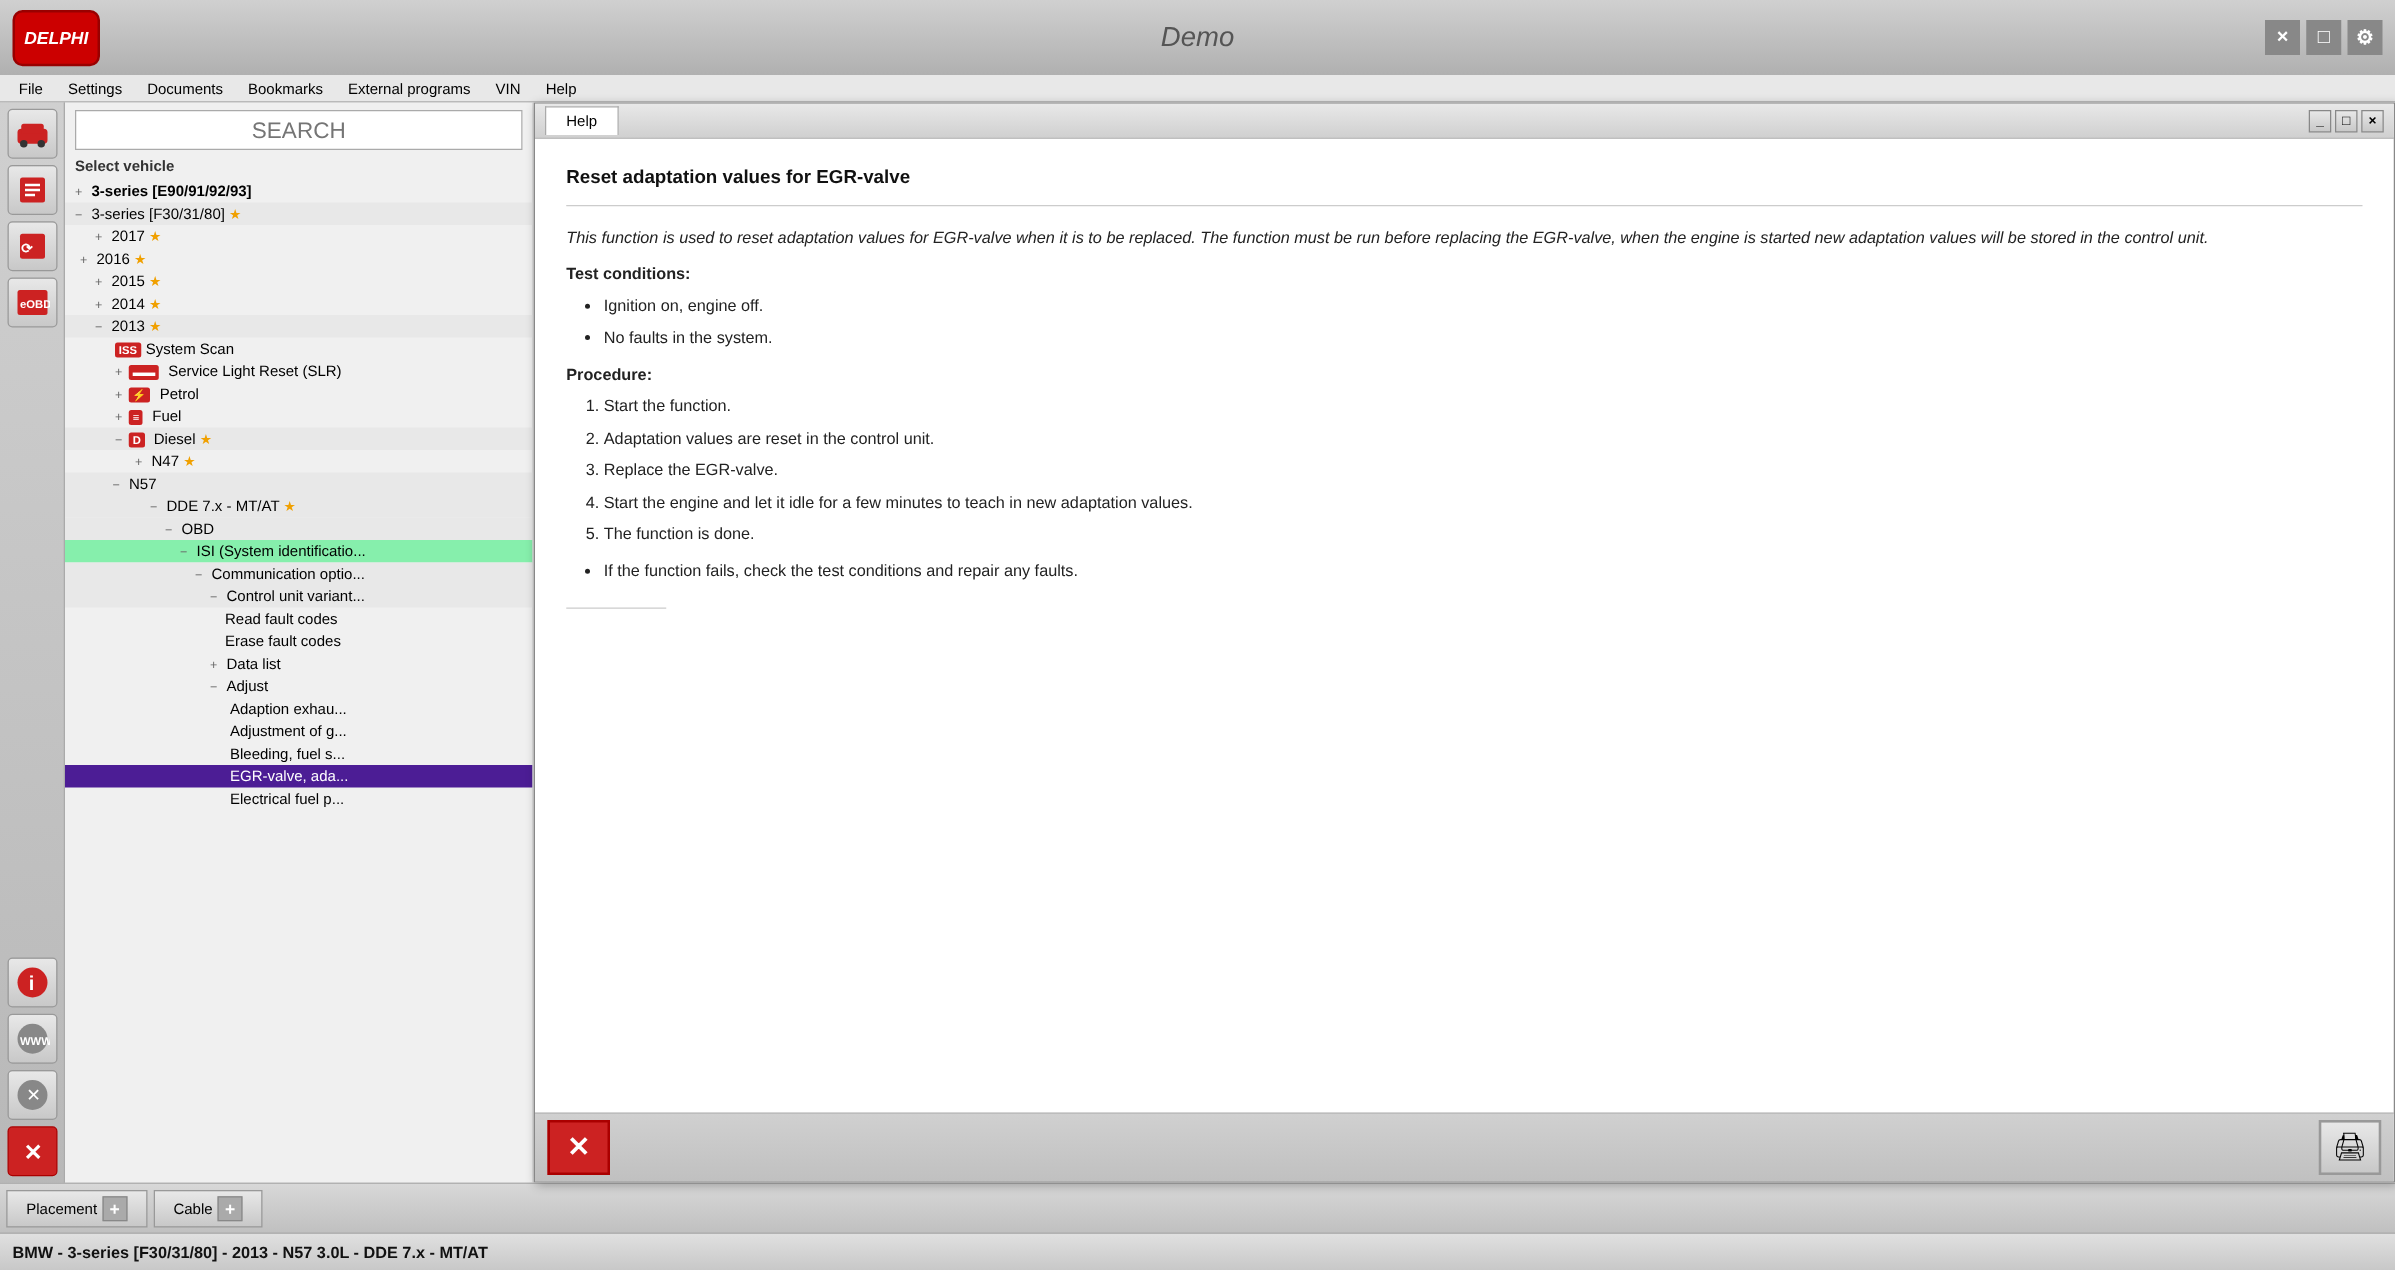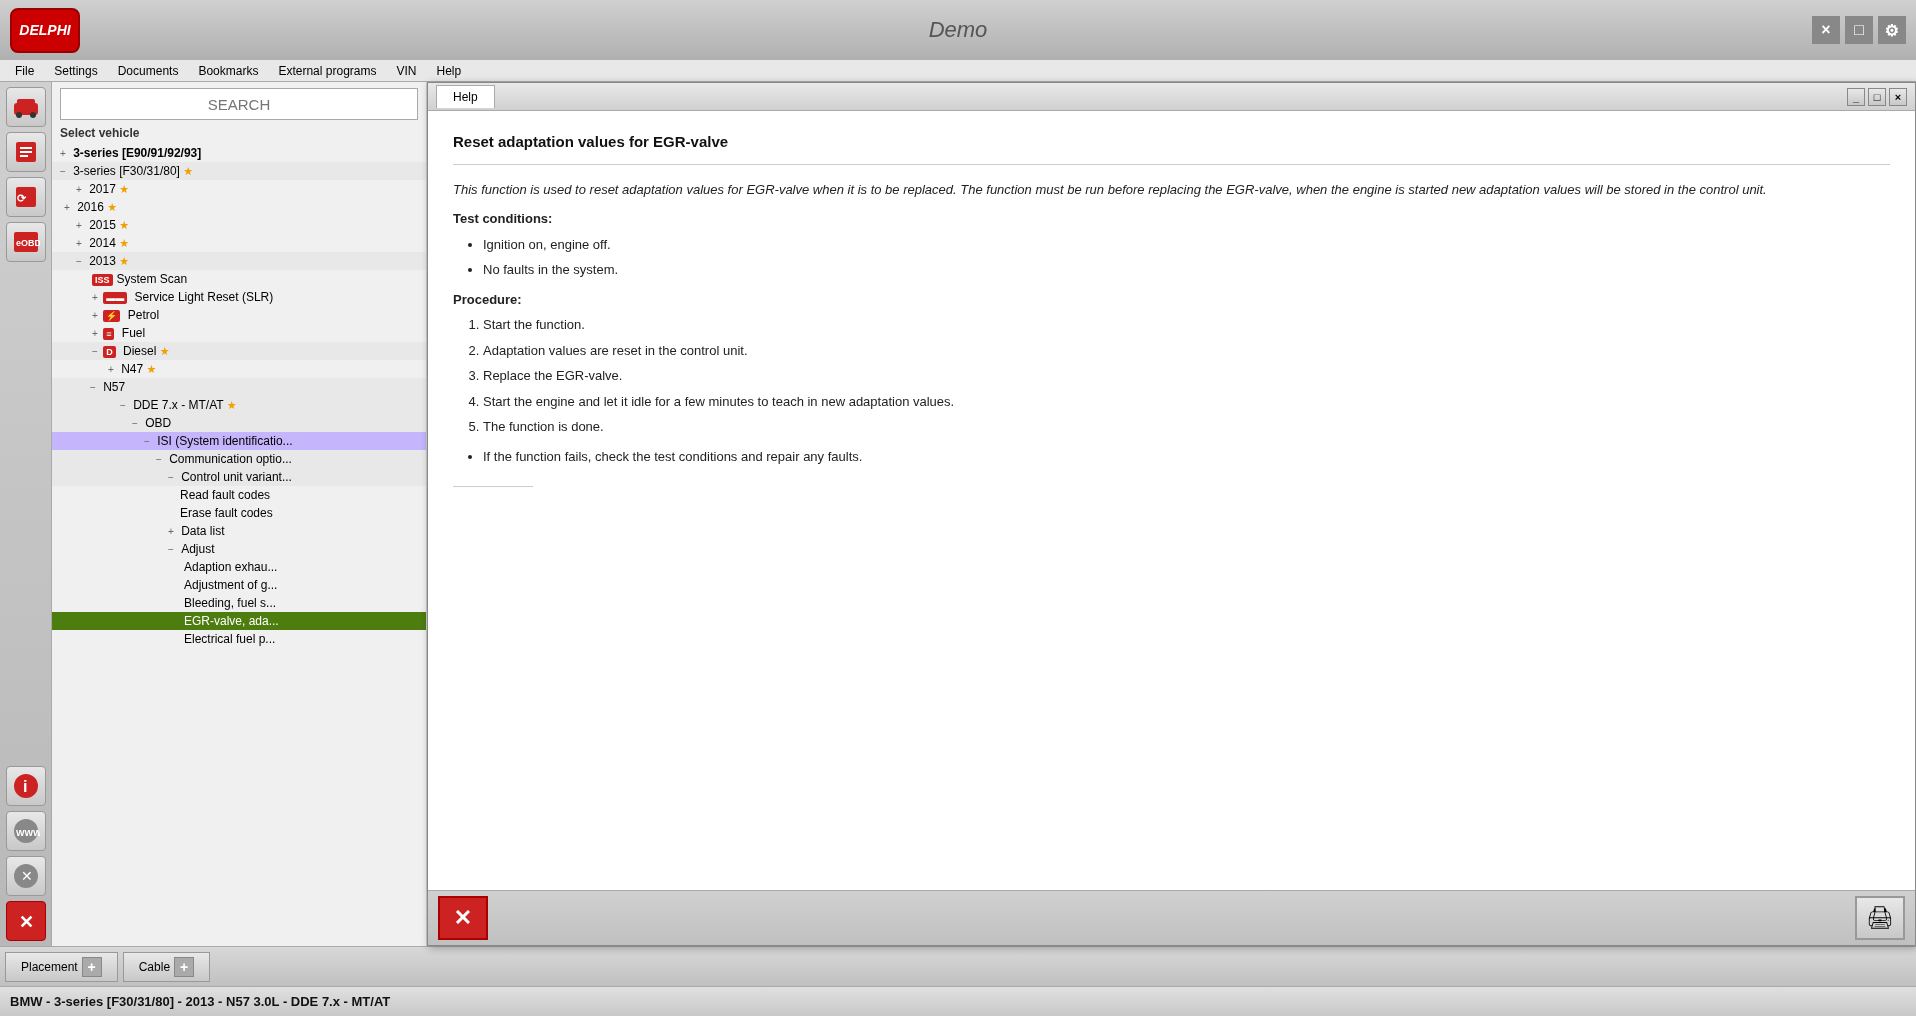--- a/index.html
+++ b/index.html
@@ -94,21 +94,21 @@
       height: 32px;
       display: flex;
       align-items: center;
       justify-content: center;
     }
     .search-bar input {
       border: none;
       outline: none;
       width: 100%;
       text-align: center;
-      font-size: 15px;
+      font-size: 18px;
       color: #7f1d1d;
       background: transparent;
     }
     .select-vehicle {
       padding: 4px 8px;
       font-size: 12px;
       color: #333;
       font-weight: bold;
     }
 
@@ -117,21 +117,21 @@
       overflow-y: auto;
       font-size: 12px;
     }
     .tree-item {
       padding: 2px 0;
       cursor: pointer;
       white-space: nowrap;
       overflow: hidden;
       text-overflow: ellipsis;
     }
-    .tree-item.selected { background: #4d7c0f; color: white; }
+    .tree-item.selected { background: #4c1d95; color: white; }
 
     .star { color: #f0a000; font-size: 11px; }
     .expand-icon { color: #666; font-size: 10px; }
 
     
     .icon-sidebar {
       width: 52px;
       background: linear-gradient(to bottom, #d0d0d0, #b8b8b8);
       display: flex;
       flex-direction: column;
@@ -550,21 +550,21 @@
         <span class="expand-icon">−</span>
         <span style="margin-left:4px;">DDE 7.x - MT/AT</span>
         <span class="star"> ★</span>
       </div>
 
       <div class="tree-item" style="padding-left:80px; background:#e8e8e8;">
         <span class="expand-icon">−</span>
         <span style="margin-left:4px;">OBD</span>
       </div>
 
-      <div class="tree-item" style="padding-left:92px; background:#c4b5fd;">
+      <div class="tree-item" style="padding-left:92px; background:#86efac;">
         <span class="expand-icon">−</span>
         <span style="margin-left:4px;">ISI (System identificatio...</span>
       </div>
 
       <div class="tree-item" style="padding-left:104px; background:#e8e8e8;">
         <span class="expand-icon">−</span>
         <span style="margin-left:4px;">Communication optio...</span>
       </div>
 
       <div class="tree-item" style="padding-left:116px; background:#e8e8e8;">

